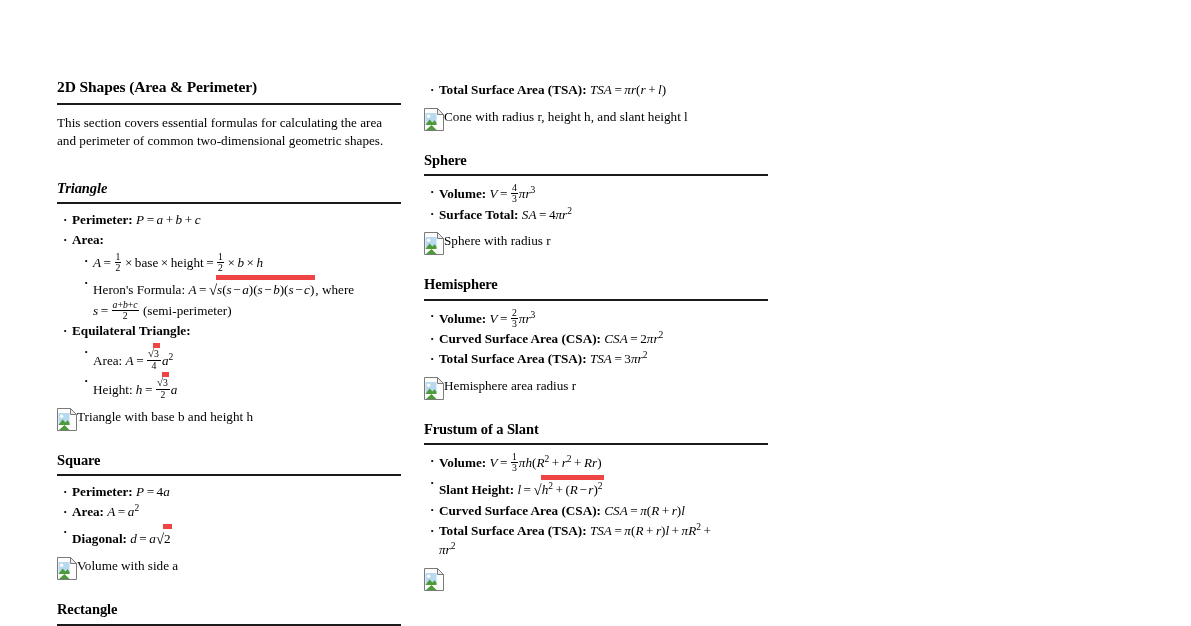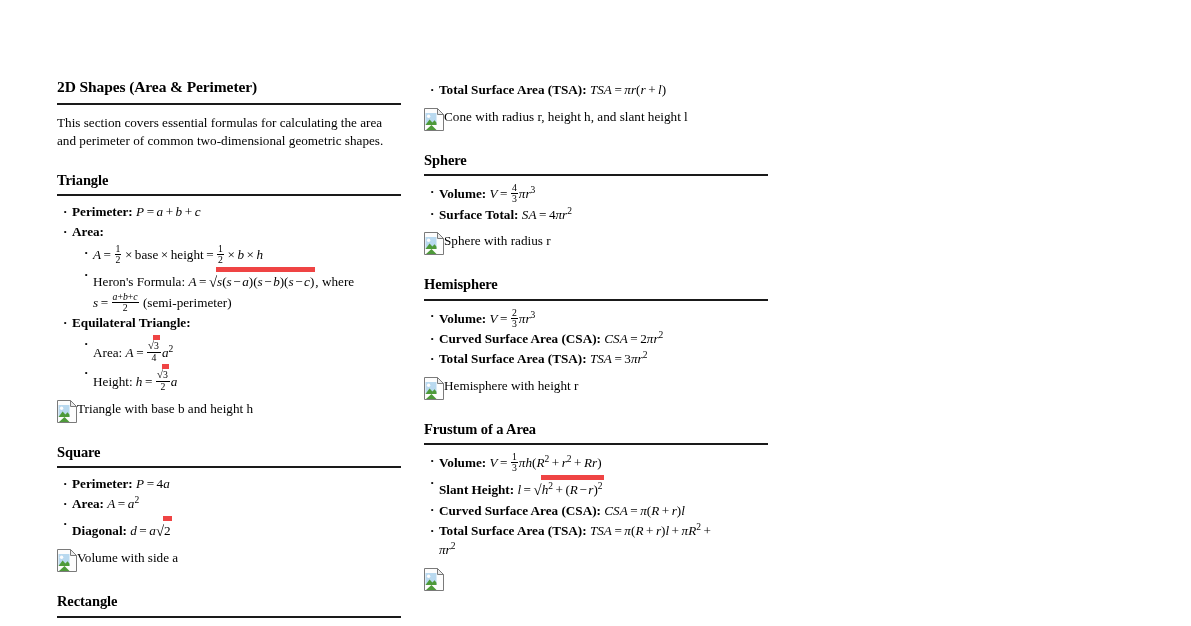--- a/index.html
+++ b/index.html
@@ -44,21 +44,21 @@
   h2.sub-title {
     font-family: "Liberation Serif", "DejaVu Serif", serif;
     font-size: 14.5px;
     font-weight: bold;
     margin: 18px 0 0 0;
     padding: 0 0 5px 0;
     line-height: 1.2;
     border-bottom: 2px solid #1a1a1a;
     letter-spacing: -0.1px;
   }
-  h2.sub-title.first { margin-top: 22px; }
+  h2.sub-title.first { margin-top: 30px; font-style: italic; }
 
   p.intro {
     font-size: 13.2px;
     line-height: 1.37;
     margin: 9px 0 0 0;
     text-align: left;
   }
 
   ul.flist {
     list-style: none;
@@ -309,24 +309,24 @@
     <div class="imgline">
       <span class="brokenimg">
         <svg width="20" height="23" viewBox="0 0 20 23" xmlns="http://www.w3.org/2000/svg">
           <path d="M0.5 0.5 H13.5 L19.5 6.5 V22.5 H0.5 Z" fill="#fdfdfd" stroke="#7a7a7a" stroke-width="1"></path>
           <path d="M13.5 0.5 L19.5 6.5 H13.5 Z" fill="#ececec" stroke="#7a7a7a" stroke-width="1"></path>
           <rect x="1.5" y="5" width="11" height="12" fill="#b9d9ef"></rect>
           <circle cx="4.6" cy="8.2" r="1.7" fill="#fdfdfd"></circle>
           <path d="M1.5 17 L5.6 11.4 L8.4 14.6 L10.6 12.2 L12.5 14.8 V17 Z" fill="#4e9a3a"></path>
           <path d="M2 22 L7.5 17 L12.5 22 Z" fill="#4e9a3a"></path>
         </svg>
-      </span><span class="alttext">Hemisphere with height r</span>
-    </div>
-
-    <h2 class="sub-title">Frustum of a Area</h2>
+      </span><span class="alttext">Hemisphere area radius r</span>
+    </div>
+
+    <h2 class="sub-title">Frustum of a Slant</h2>
 
     <ul class="flist">
       <li>
         <span class="lbl">Volume:</span>
         <span class="m"><span class="v">V</span><span class="op">=</span><span class="frac"><span class="num">1</span><span class="den">3</span></span><span class="v">π</span><span class="v">h</span>(<span class="v">R</span><sup class="e">2</sup><span class="op">+</span><span class="v">r</span><sup class="e">2</sup><span class="op">+</span><span class="v">R</span><span class="v">r</span>)</span>
       </li>
       <li>
         <span class="lbl">Slant Height:</span>
         <span class="m"><span class="v">l</span><span class="op">=</span><span class="sqrt"><span class="rad">√</span><span class="bar"><span class="v">h</span><sup class="e">2</sup><span class="op">+</span>(<span class="v">R</span><span class="opn">−</span><span class="v">r</span>)<sup class="e">2</sup></span></span></span>
       </li>

